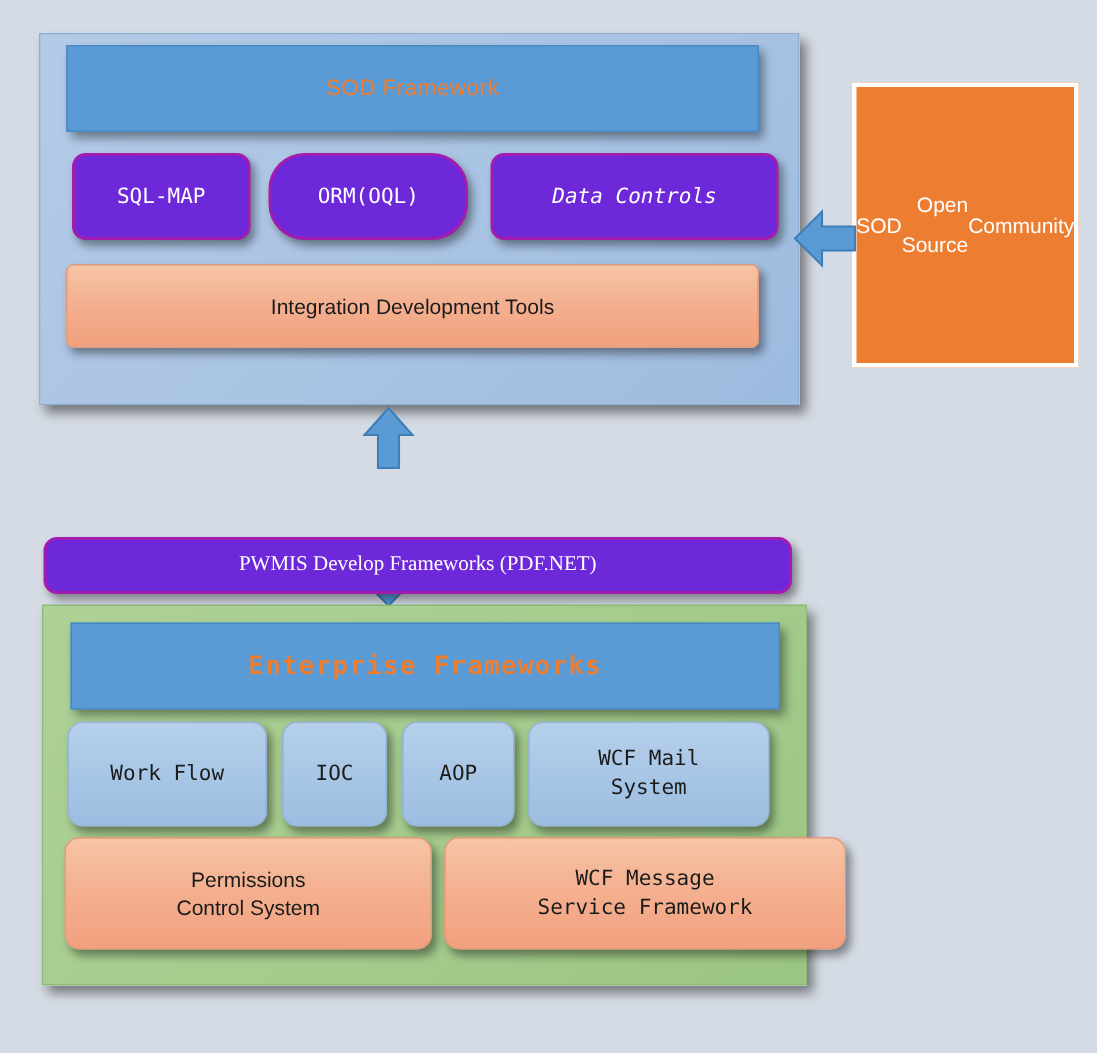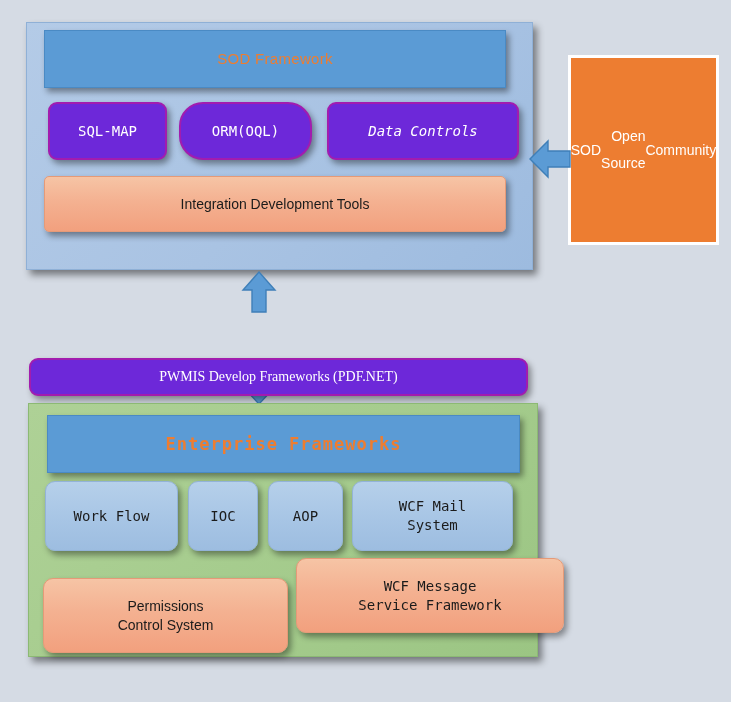--- a/index.html
+++ b/index.html
@@ -101,21 +101,21 @@
   }
   .idt {
     left: 44px;
     top: 176px;
     width: 462px;
     height: 56px;
     font-size: 14px;
   }
   .perm {
     left: 43px;
-    top: 578px;
+    top: 558px;
     width: 245px;
     height: 75px;
     border-radius: 10px;
     font-size: 14px;
     flex-direction: column;
   }
   .wcfmsg {
     left: 296px;
     top: 558px;
     width: 268px;

